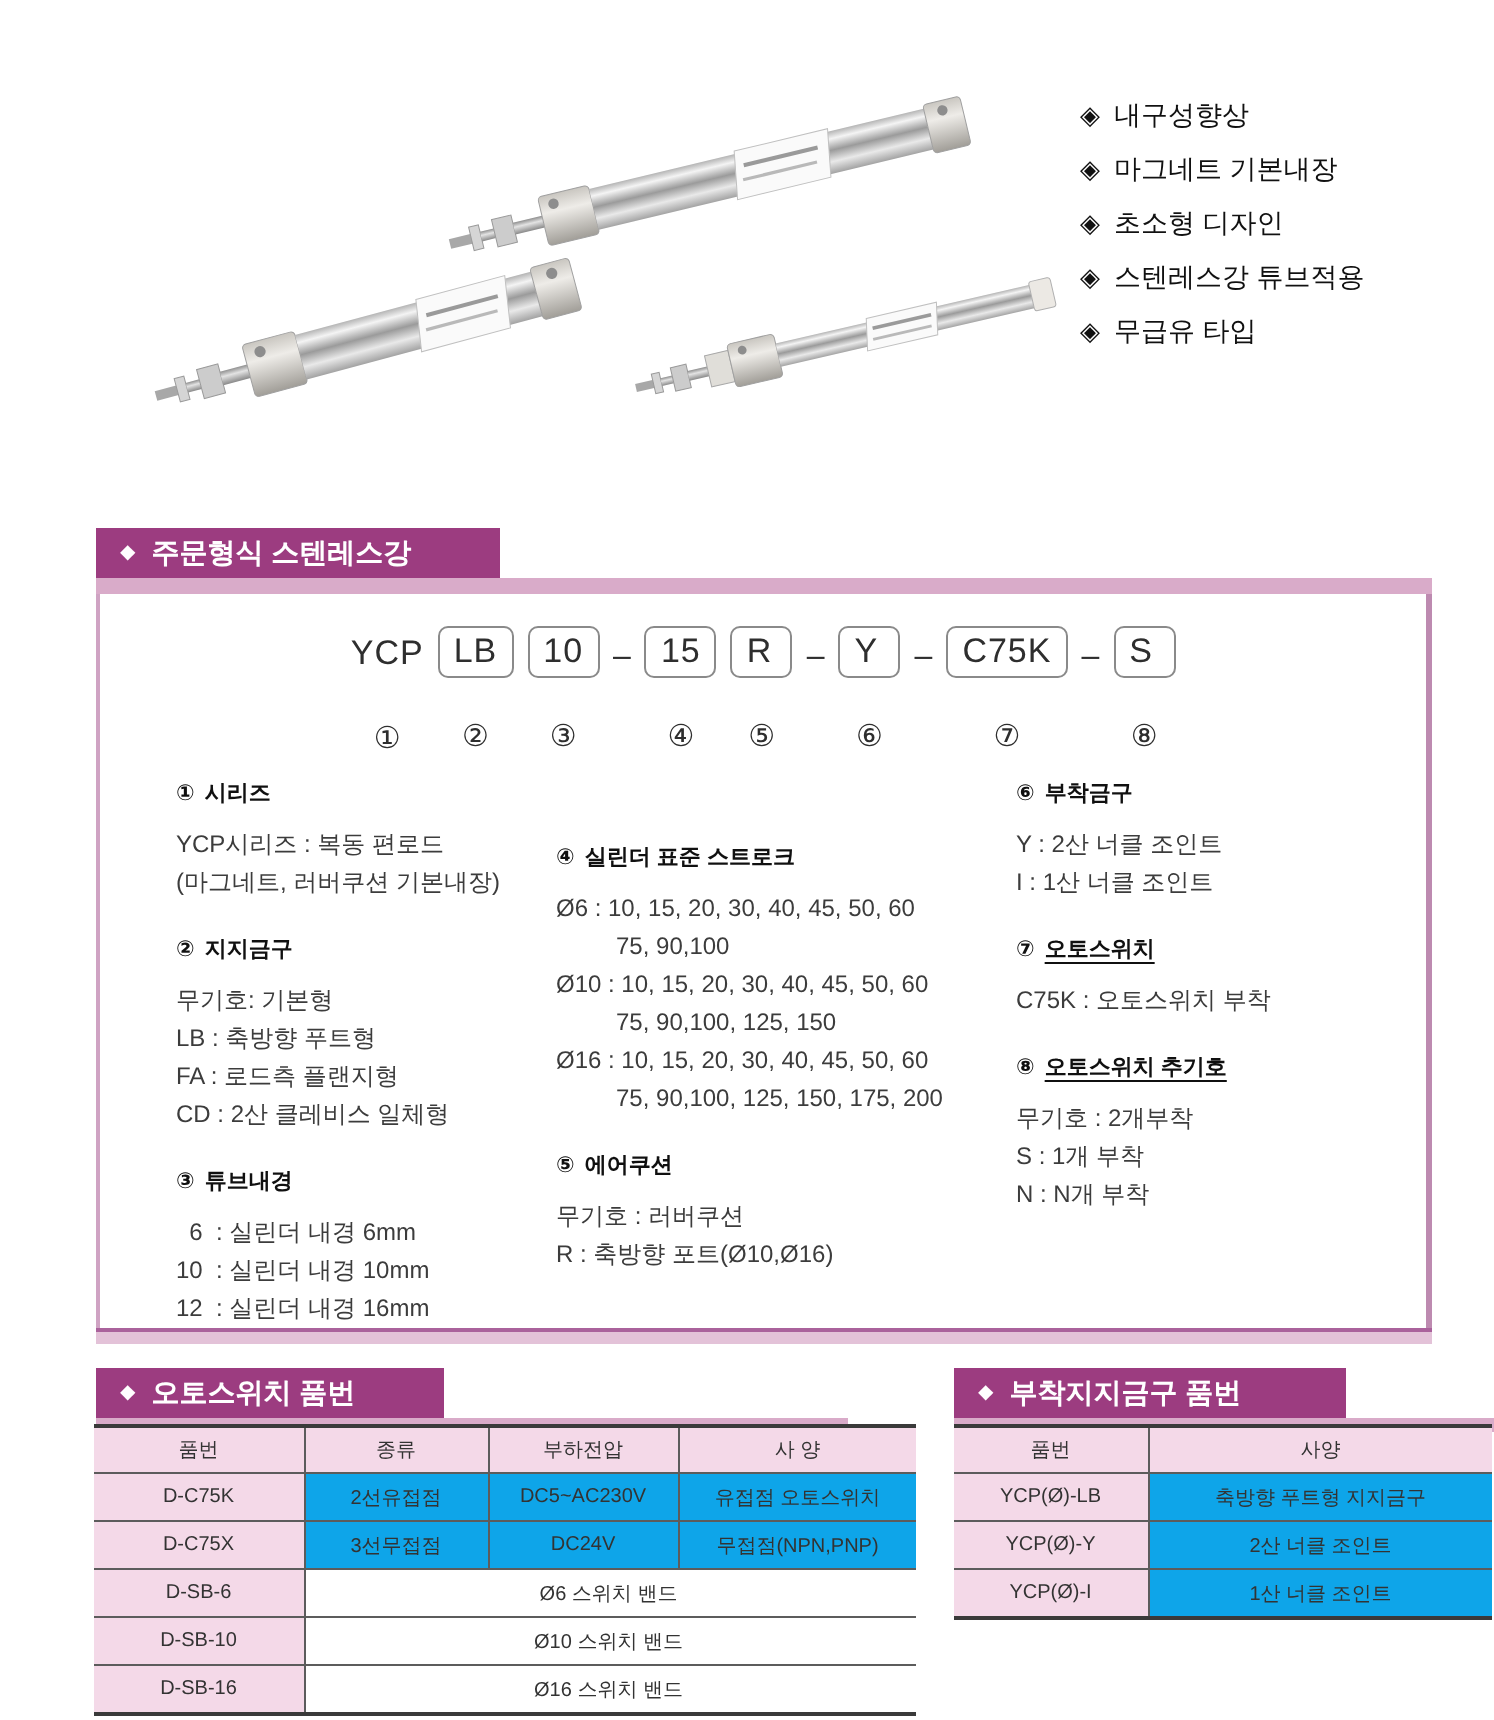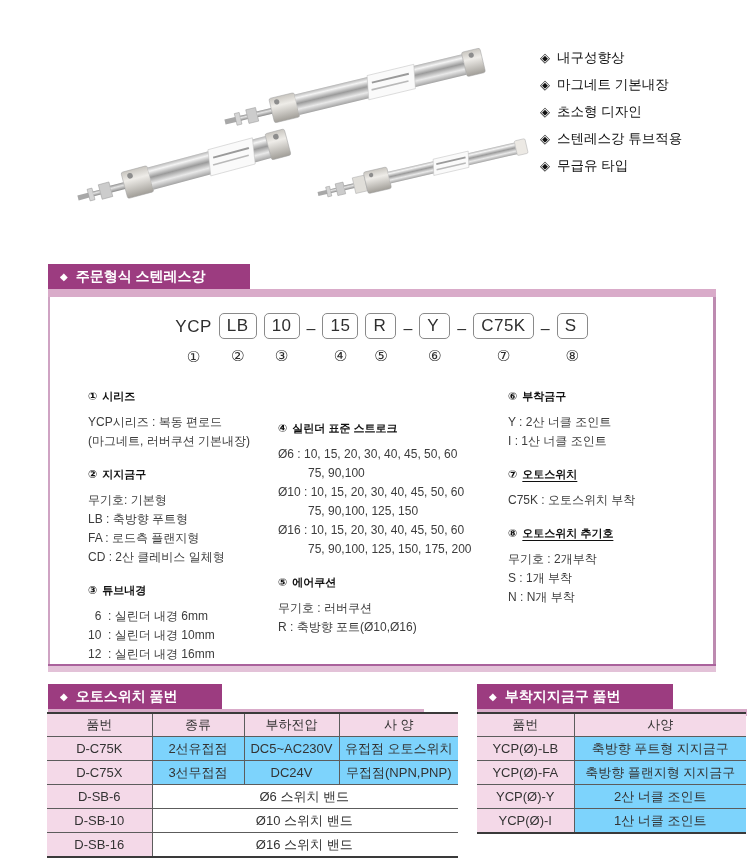--- a/index.html
+++ b/index.html
@@ -14,39 +14,39 @@
 
   
   .order-box{position:absolute;left:48px;top:297px;width:668px;height:367px;background:#fff;
              border-left:2px solid #cfa3c3;border-right:3px solid #bd8ab0;box-sizing:border-box;}
   .order-bottom{position:absolute;left:48px;top:664px;width:668px;height:6px;background:#e3c2d8;
                 border-top:2px solid #aa629c;box-sizing:content-box;}
 
   
   .model-row{position:absolute;top:16px;left:0;width:100%;display:flex;justify-content:center;
              align-items:flex-start;gap:7px;}
-  .tok{display:flex;flex-direction:column;align-items:center;gap:8px;}
+  .tok{display:flex;flex-direction:column;align-items:center;gap:20px;}
   .tok .t{font-size:17px;color:#2e2e2e;letter-spacing:.5px;white-space:nowrap;}
   .tok .t.box{border:1.5px solid #8a8a8a;border-radius:5px;padding:2px 7px;min-width:15px;text-align:left;}
   .tok.plain .t{padding:3.5px 0;}
   .tok .n{font-size:15px;color:#2e2e2e;}
   .dash-t{font-size:16px;color:#2e2e2e;padding-top:7px;}
 
   
   .defs-col{position:absolute;top:92px;}
   .def-block{margin-bottom:16px;}
   .def-title{font-size:11px;font-weight:bold;color:#101010;margin-bottom:9px;}
   .def-title .num{margin-right:5px;}
   .def-title.u .ttl{text-decoration:underline;text-underline-offset:3px;}
   .def-line{font-size:12px;color:#3c3c3c;line-height:19px;white-space:pre;}
 
   
   .dtable{position:absolute;border-collapse:collapse;table-layout:fixed;
           border-top:2px solid #3a3a3a;border-bottom:2px solid #3a3a3a;
-          font-size:13px;color:#333;background:#7dd3fc;}
+          font-size:10px;color:#333;background:#0ea5e9;}
   .dtable th,.dtable td{border:1px solid #5c5c5c;text-align:center;height:23px;padding:0 2px;
                         font-weight:normal;overflow:hidden;white-space:nowrap;}
   .dtable th{background:#f4d9e8;height:22px;}
   .dtable td.pn{background:#f4d9e8;}
   .dtable th:first-child,.dtable td:first-child{border-left:none;}
   .dtable th:last-child,.dtable td:last-child{border-right:none;}
   .dtable td.merged{text-align:center;padding-left:0;border-right:none;background:#fff;}
 
   
   .features{position:absolute;left:540px;top:44px;list-style:none;margin:0;padding:0;}
@@ -315,24 +315,20 @@
     <tbody>
         <tr>
           <th>품번</th>
           <th>사양</th>
         </tr>
         <tr>
           <td class="pn">YCP(Ø)-LB</td>
           <td>축방향 푸트형 지지금구</td>
         </tr>
         <tr>
-          <td class="pn">YCP(Ø)-FA</td>
-          <td>축방향 플랜지형 지지금구</td>
-        </tr>
-        <tr>
           <td class="pn">YCP(Ø)-Y</td>
           <td>2산 너클 조인트</td>
         </tr>
         <tr>
           <td class="pn">YCP(Ø)-I</td>
           <td>1산 너클 조인트</td>
         </tr>
       </tbody>
   </table>
 

